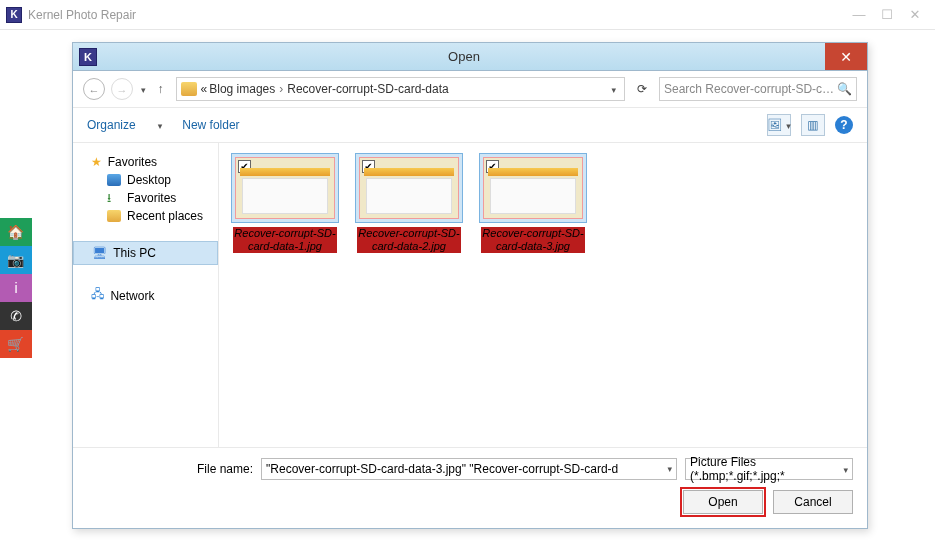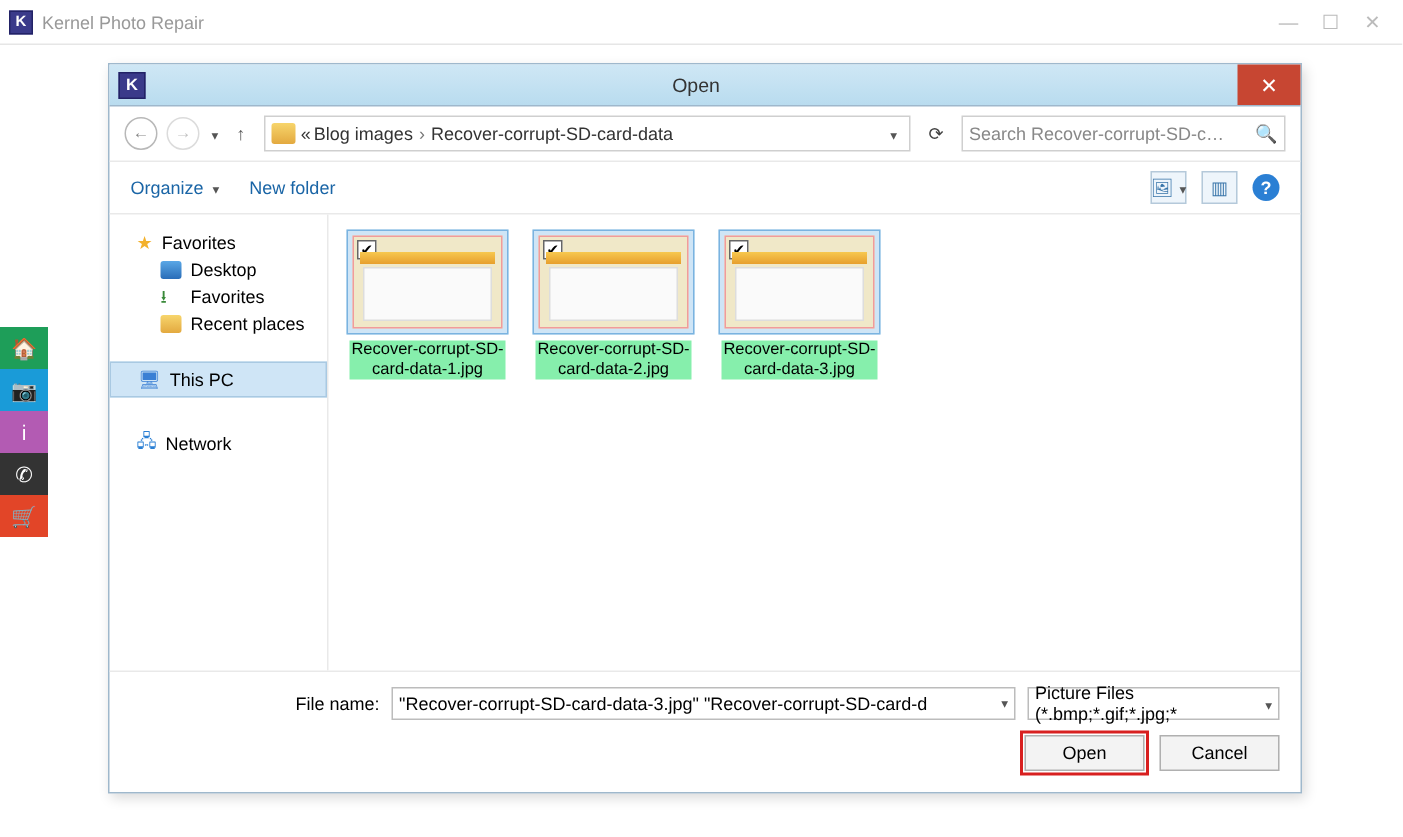--- a/index.html
+++ b/index.html
@@ -144,37 +144,37 @@
     width: 16px; height: 14px;
     background: linear-gradient(#f7d56c,#e3a93f);
     border-radius: 2px;
     margin-right: 2px;
   }
   .bc-seg, .bc-sep { font-size: 12px; color: #333; }
   .bc-sep { color: #777; margin: 0 2px; }
   .bc-dd { margin-left: auto; color: #555; padding: 0 4px; }
   .refresh-btn { width: 22px; height: 22px; display:flex;align-items:center;justify-content:center; color:#444; }
   .searchbox {
-    width: 216px; height: 24px;
+    width: 198px; height: 24px;
     border: 1px solid #cfcfcf;
     display: flex; align-items: center;
     padding: 0 4px;
     color: #888;
   }
   .searchbox .sb-text { flex:1; white-space: nowrap; overflow: hidden; text-overflow: ellipsis; font-size:12px; }
   .searchbox .sb-icon { font-size:12px; color:#5a90c8; }
 
   
   .toolbar {
     display: flex; align-items: center;
     padding: 6px 14px;
     gap: 20px;
     border-bottom: 1px solid #e9e9e9;
   }
-  .tb-link { color: #1a65a6; font-size: 12px; display:flex; align-items:flex-end; gap:4px; }
+  .tb-link { color: #1a65a6; font-size: 12px; display:flex; align-items:flex-end; gap:20px; }
   .tb-right { margin-left: auto; display: flex; align-items: center; gap: 10px; }
   .vwbtn {
     width: 24px; height: 22px;
     border: 1px solid transparent;
     display: flex; align-items: center; justify-content: center;
     color: #3a76aa;
   }
   .vwbtn.framed { border-color: #b5c9da; background: #eef5fb; }
   .help-icon {
     width: 18px; height: 18px;
@@ -255,21 +255,21 @@
     position:absolute; left:2px; top:2px;
     width:13px;height:13px;background:#fff;border:1px solid #666;
     display:flex;align-items:center;justify-content:center;font-size:10px;
   }
   .t-inner-orange { position:absolute; left:4px; right:4px; top:10px; height:8px; background:linear-gradient(#f7c84f,#e79f2d); }
   .t-inner-white { position:absolute; left:6px; right:6px; top:20px; bottom:4px; background:#fafafa; border:1px solid #ddd;}
   .thumb .t-label {
     font-size: 11px; text-align: center; line-height: 1.2;
     max-width: 104px;
   }
-  .thumb.selected .t-label { background:#86efac; }
+  .thumb.selected .t-label { background:#b91c1c;font-style:italic; }
 
   
   .footer {
     border-top: 1px solid #e9e9e9;
     padding: 10px 14px 14px 14px;
   }
   .fn-row {
     display:flex; align-items:center; gap:8px;
   }
   .fn-label { font-size:12px; margin-left: 110px; }

